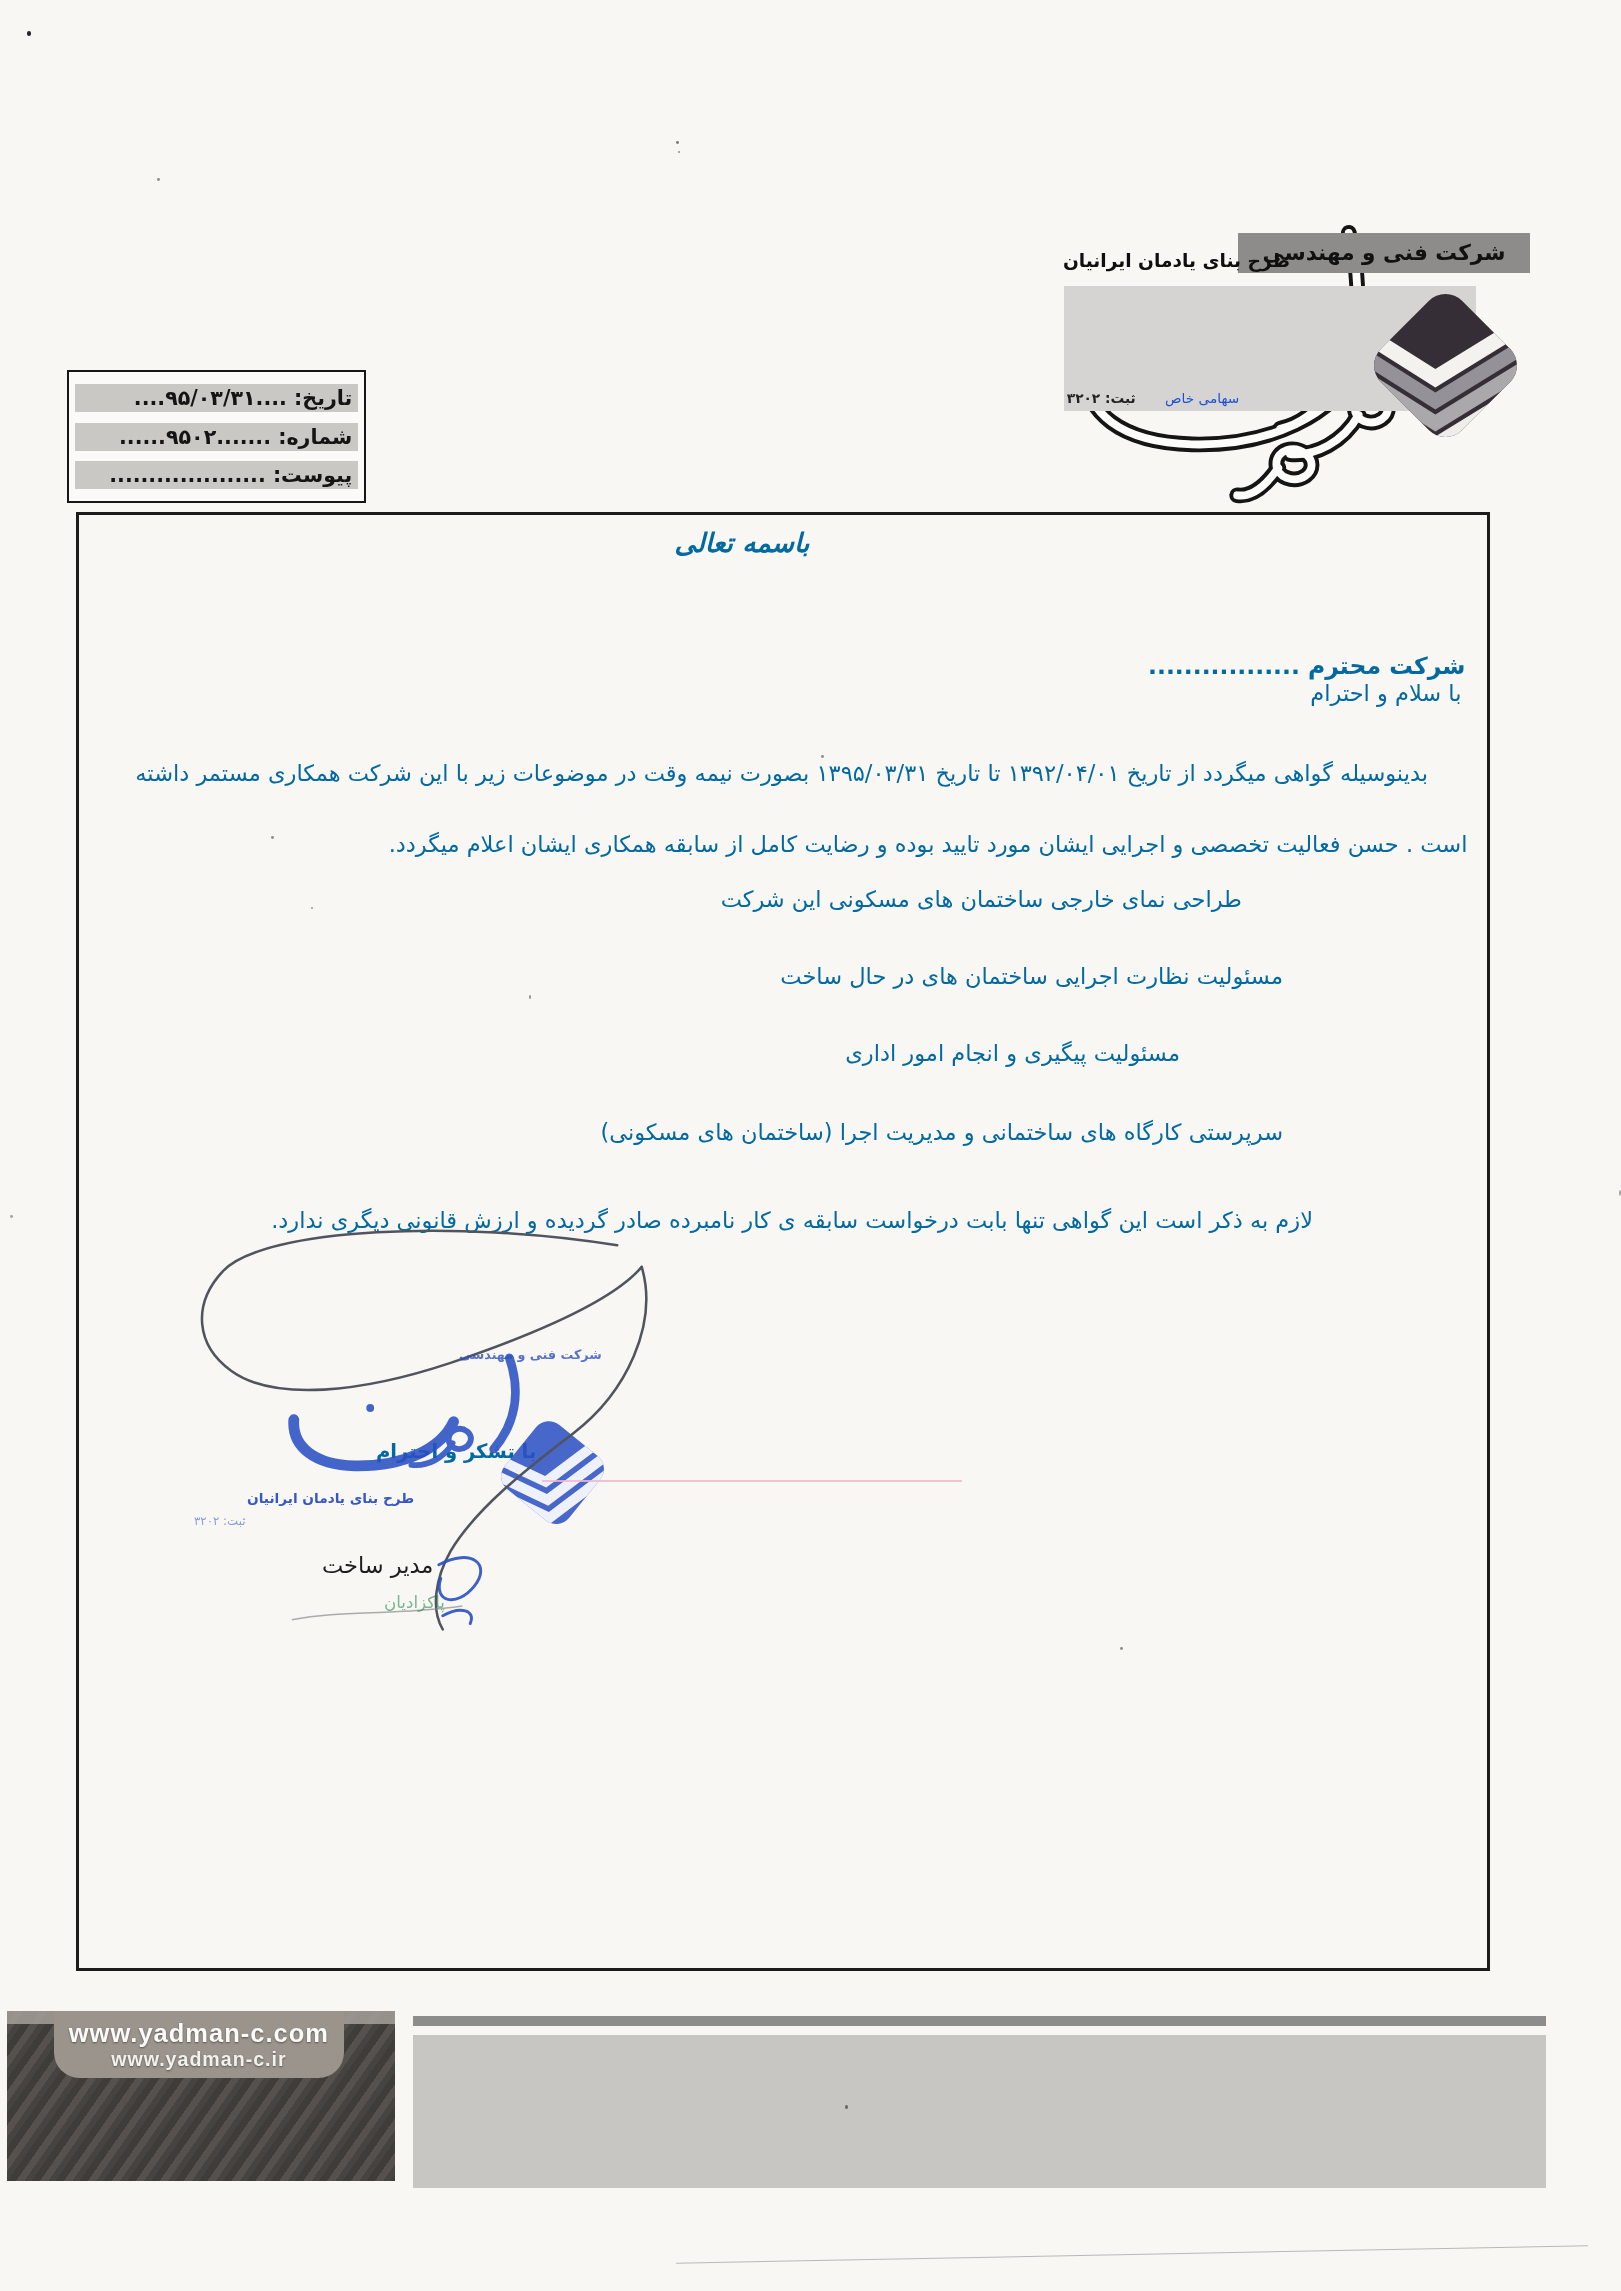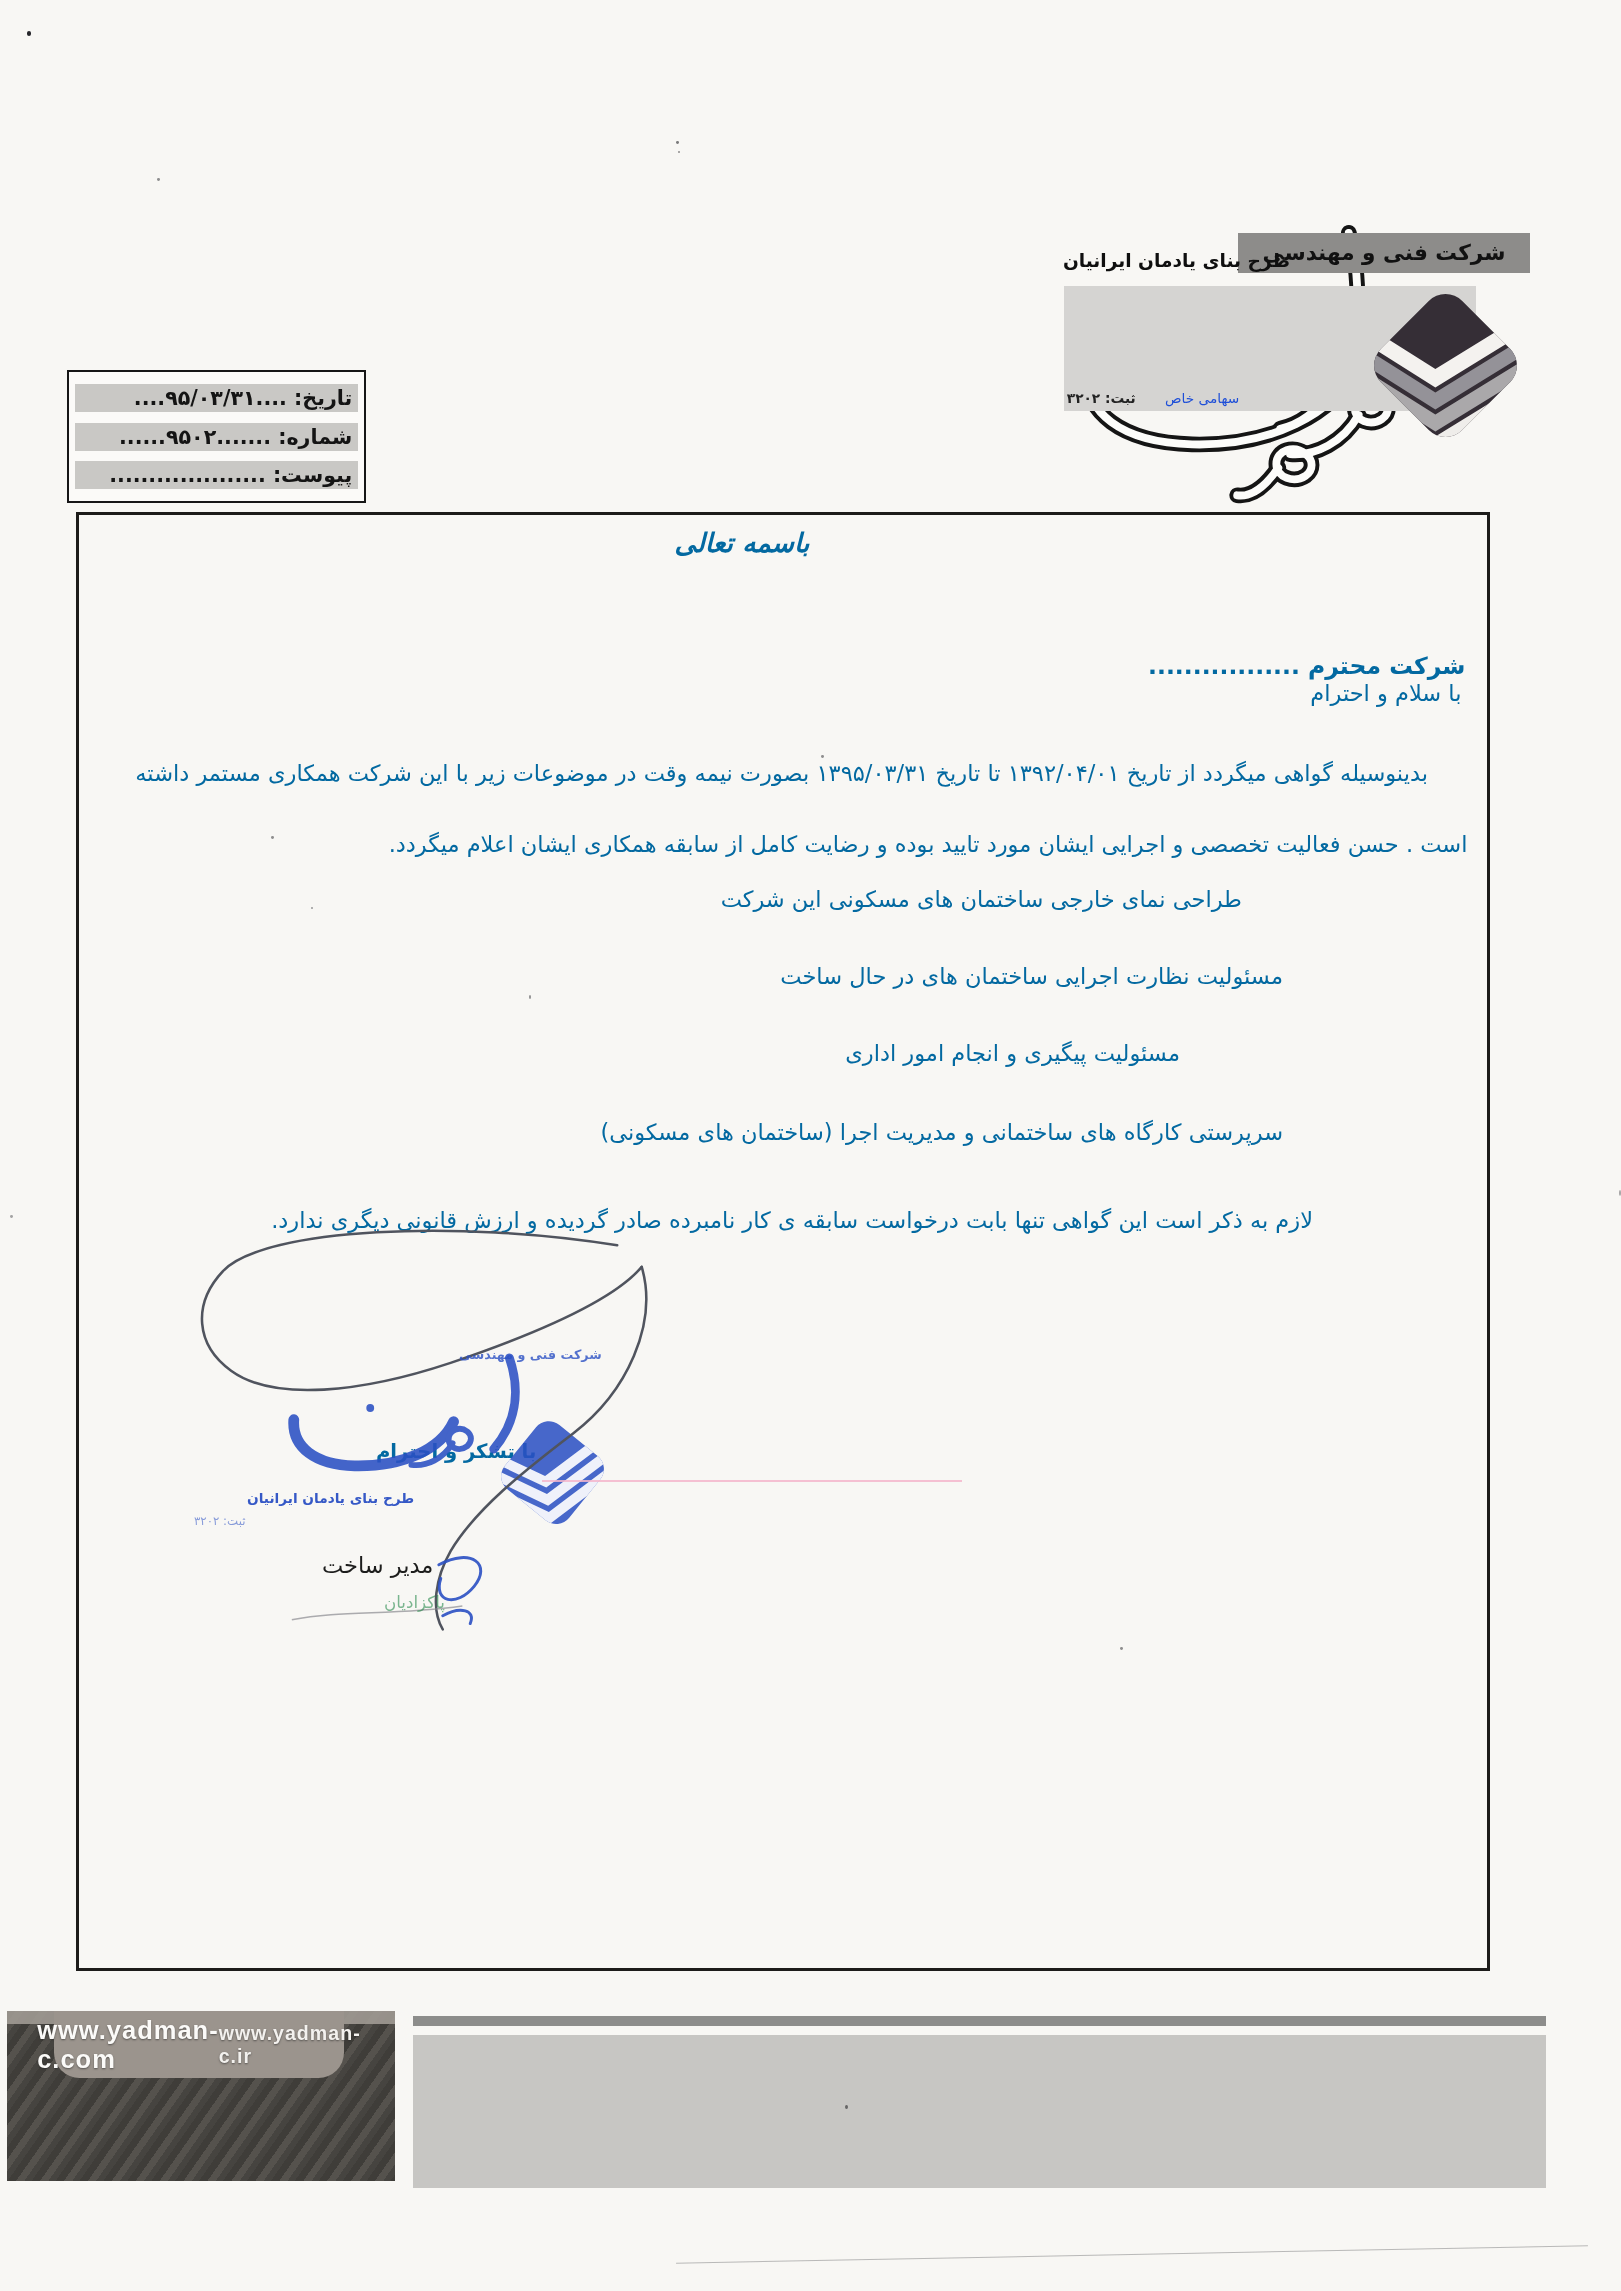--- a/index.html
+++ b/index.html
@@ -58,21 +58,21 @@
   .hand-name{position:absolute;left:384px;top:1592px;font-size:16.7px;color:#15803d;opacity:.55;direction:rtl;}
   .pink-line{position:absolute;left:542px;top:1480px;width:420px;height:2px;background:#f5b6cb;opacity:.85;}
   
   .foot-left{
     position:absolute;left:6.9px;top:2011px;width:388px;height:170px;
     background:repeating-linear-gradient(125deg,#3f3d39 0 6.9px,#55524d 6.9px 13.7px,#464440 13.7px 19.6px);
   }
   .foot-strip{position:absolute;left:0;top:0;width:100%;height:12.7px;background:#a09a93;opacity:.9;}
   .foot-tab{
     position:absolute;left:47px;top:0;width:290px;height:67px;background:#9b948d;
-    border-radius:0 0 25.5px 25.5px;display:flex;align-items:center;justify-content:center;
+    border-radius:0 0 25.5px 25.5px;display:flex;flex-direction:column;align-items:center;justify-content:center;
   }
   .url1{font-family:"Liberation Sans",sans-serif;font-size:25.5px;font-weight:bold;color:#fbfaf8;letter-spacing:1px;text-shadow:0 1px 2px rgba(40,40,40,.6);}
   .url2{font-family:"Liberation Sans",sans-serif;font-size:19.6px;font-weight:bold;color:#f3f1ee;letter-spacing:1px;text-shadow:0 1px 2px rgba(40,40,40,.6);}
   .foot-bar-dark{position:absolute;left:413px;top:2016px;width:1133px;height:9.8px;background:#8d8d8b;}
   .foot-bar-light{position:absolute;left:413px;top:2035px;width:1133px;height:153px;background:#c7c6c3;}
   .scratch{position:absolute;left:676px;top:2254px;width:912px;height:1px;background:#a9a9a9;transform:rotate(-1.1deg);opacity:.8;}
   
   .speck{position:absolute;border-radius:50%;background:#26262a;}
 </style>
 </head>

